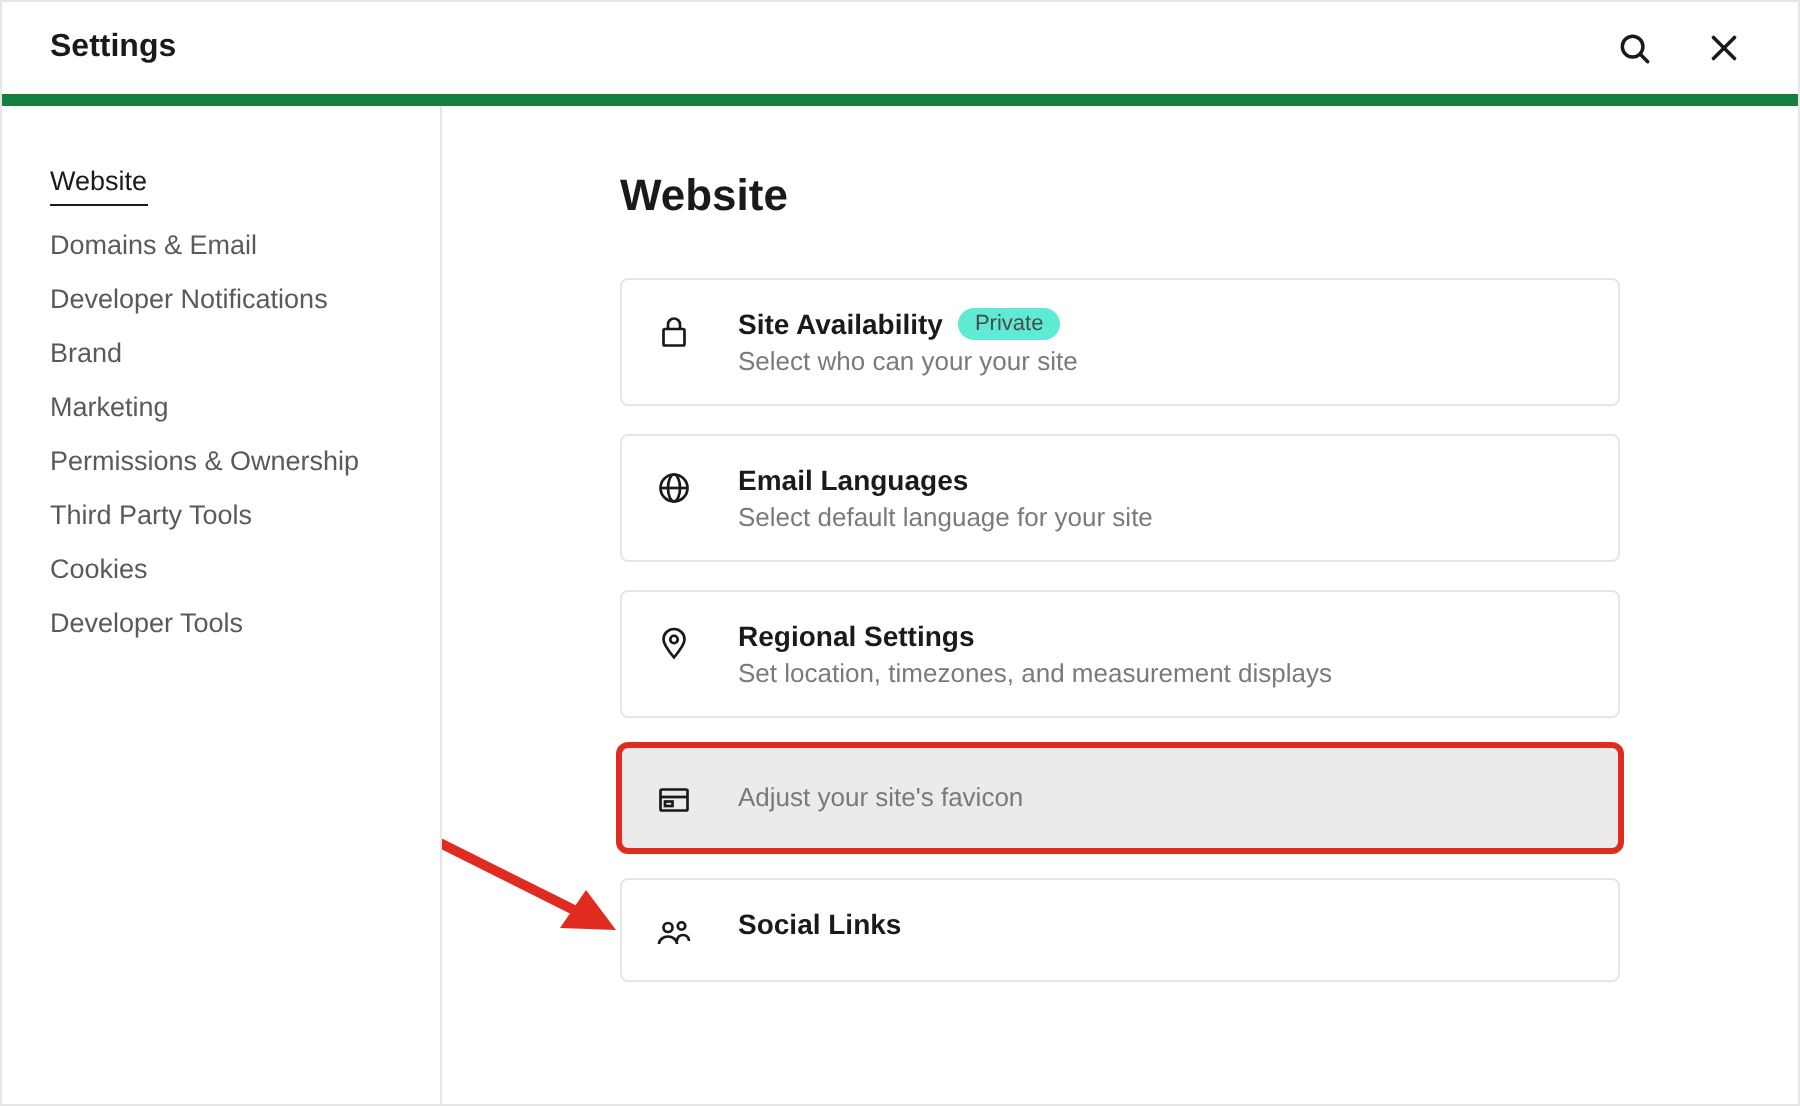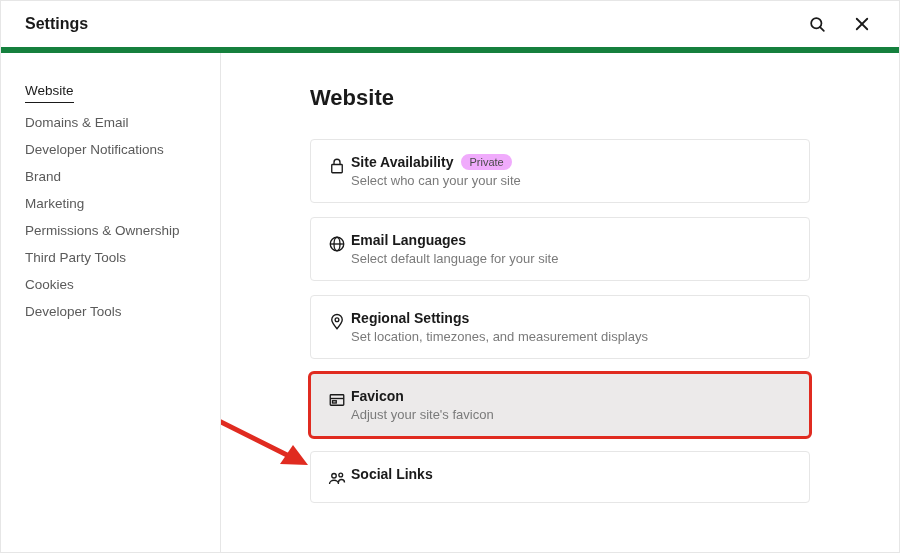--- a/index.html
+++ b/index.html
@@ -78,21 +78,21 @@
     font-weight: 700;
     margin-bottom: 28px;
   }
   .card {
     border: 1px solid #e6e6e6;
     border-radius: 4px;
     padding: 14px 16px;
     margin-bottom: 14px;
     display: flex;
     align-items: flex-start;
-    gap: 4px;
+    gap: 22px;
     cursor: pointer;
     background: #fff;
   }
   .card.highlighted {
     background: #eceaea;
     outline: 3px solid #e02b20;
     outline-offset: -1px;
   }
   .card-icon {
     width: 20px;
@@ -108,21 +108,21 @@
     display: flex;
     align-items: center;
     gap: 8px;
   }
   .card-title {
     font-size: 14px;
     font-weight: 600;
     color: #1a1a1a;
   }
   .badge {
-    background: #f0abfc;
+    background: #5eead4;
     color: #4a4a4a;
     font-size: 11px;
     padding: 2px 8px;
     border-radius: 10px;
   }
   .card-sub {
     font-size: 13px;
     color: #7a7a7a;
     margin-top: 3px;
   }
@@ -228,21 +228,20 @@
 
       <div class="card highlighted">
         <div class="card-icon">
           <svg width="18" height="18" viewBox="0 0 24 24" fill="none" stroke="#1a1a1a" stroke-width="1.8">
               <rect x="3" y="5" width="18" height="14" rx="1"></rect>
               <line x1="3" y1="10" x2="21" y2="10"></line>
               <rect x="6" y="13" width="5" height="3"></rect>
             </svg>
         </div>
         <div class="card-body">
-          <div class="card-title">Favicon</div>
           <div class="card-sub">Adjust your site's favicon</div>
         </div>
       </div>
 
       <div class="card">
         <div class="card-icon">
           <svg width="18" height="18" viewBox="0 0 24 24" fill="none" stroke="#1a1a1a" stroke-width="1.8">
               <circle cx="8" cy="9" r="3"></circle>
               <circle cx="17" cy="8" r="2.5"></circle>
               <path d="M2 20 c0-3 3-5 6-5 s6 2 6 5"></path>

